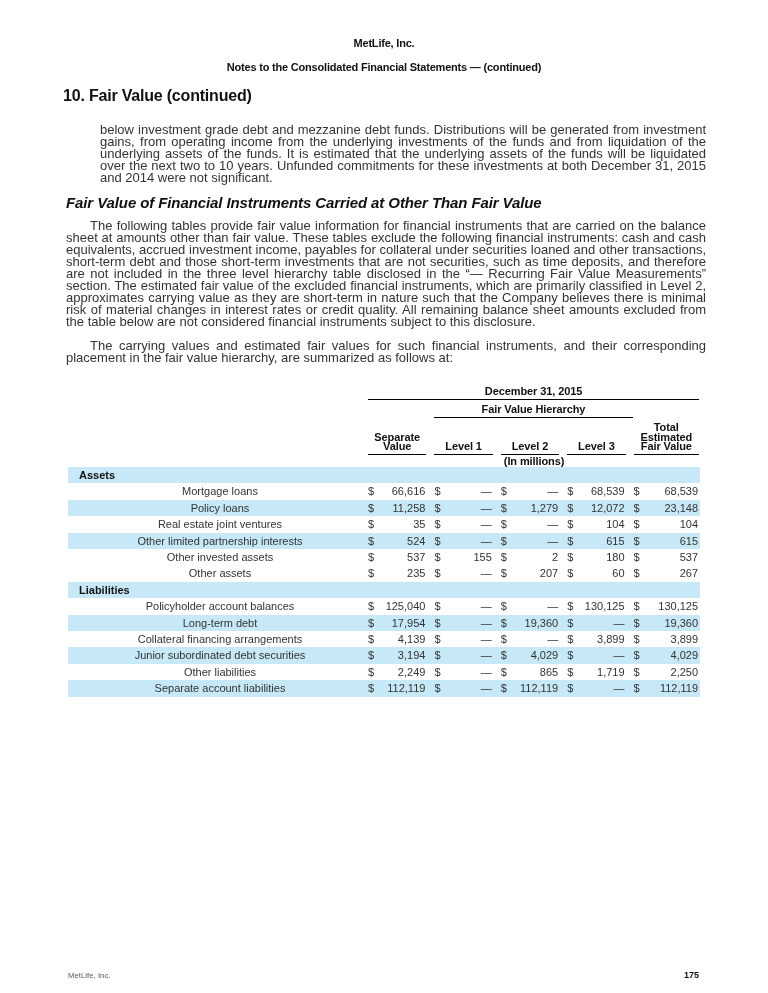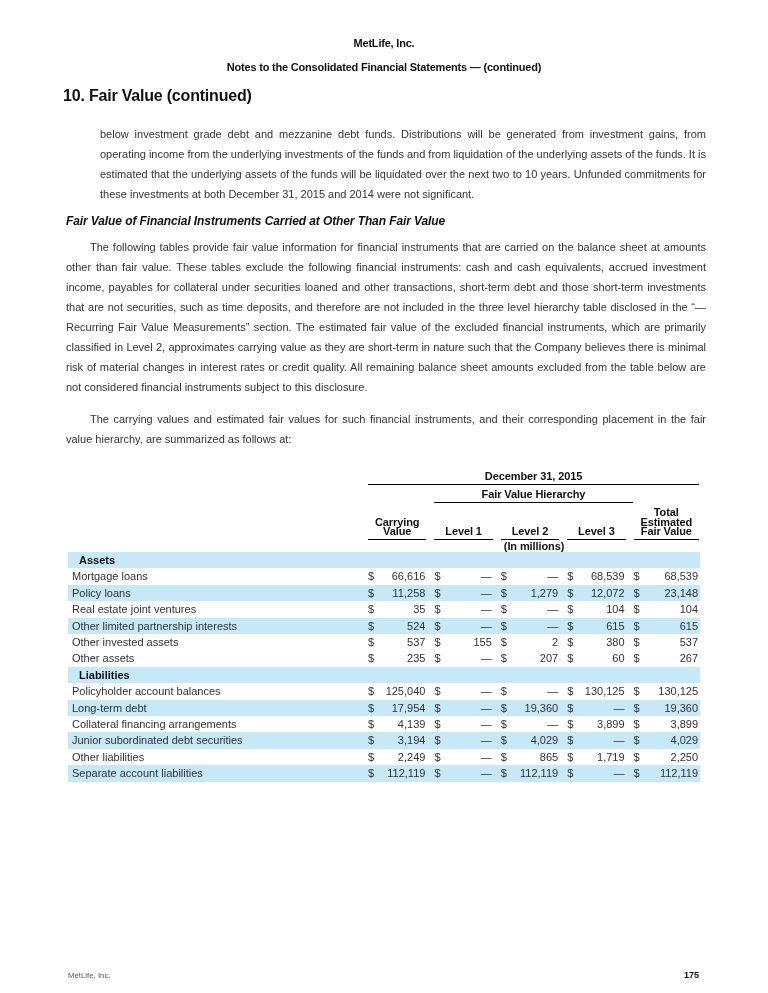--- a/index.html
+++ b/index.html
@@ -25,33 +25,33 @@
     font-size: 11px; font-weight: bold; color: #111;
     letter-spacing: -0.2px;
   }
   .section-heading {
     margin: 14px 0 12px 63px;
     font-size: 16px; font-weight: bold; color: #111;
     letter-spacing: -0.2px;
   }
 
   .para {
-    font-size: 11px; line-height: 20px;
+    font-size: 13px; line-height: 12px;
     text-align: justify;
     color: #333;
   }
   .para.cont { margin: 19px 62px 0 100px; }
   .para.block { margin-left: 66px; margin-right: 62px; }
   .para.indent { text-indent: 24px; }
   .p2 { margin-top: 9px; }
   .p3 { margin-top: 12px; }
 
   .subheading {
     margin: 10px 62px 0 66px;
-    font-size: 12px; font-weight: bold; font-style: italic; color: #111;
+    font-size: 15px; font-weight: bold; font-style: italic; color: #111;
     letter-spacing: -0.1px;
   }
 
   
   .fv-table {
     margin: 21px 0 0 68px;
     width: 632px;
     border-collapse: collapse;
     table-layout: fixed;
     font-size: 11px;
@@ -81,21 +81,21 @@
   .col-label { white-space: pre-line; line-height: 9.6px; }
   .row-units th { padding-top: 3px; padding-bottom: 2px; text-align: center; font-weight: bold; }
 
   .fv-table tbody td {
     height: 16.4px;
     line-height: 16.4px;
     vertical-align: middle;
     overflow: hidden;
     white-space: nowrap;
   }
-  .fv-table tbody td.lbl { padding-left: 4px; }
+  .fv-table tbody td.lbl { padding-left: 4px; text-align: center; }
   .fv-table tbody td.cur { text-align: left; }
   .fv-table tbody td.val { text-align: right; padding-right: 9px; }
   .fv-table tbody td.val.last { padding-right: 2px; }
   .fv-table tbody tr.highlight { background: #c7e8f6; }
   .fv-table tbody tr.section-row td {
     font-weight: bold; color: #111; padding-left: 11px;
   }
 
   .footer {
     position: absolute;
@@ -147,21 +147,21 @@
         <th></th>
         <th colspan="2"></th>
         <th colspan="6" class="grp">
           <div class="underlined">Fair Value Hierarchy</div>
         </th>
         <th colspan="2"></th>
       </tr>
       <tr class="row-cols">
         <th></th>
         <th colspan="2" class="pair">
-            <div class="underlined col-label">Carrying
+            <div class="underlined col-label">Separate
 Value</div>
           </th>
         <th colspan="2" class="pair">
             <div class="underlined col-label">Level 1</div>
           </th>
         <th colspan="2" class="pair">
             <div class="underlined col-label">Level 2</div>
           </th>
         <th colspan="2" class="pair">
             <div class="underlined col-label">Level 3</div>
@@ -235,21 +235,21 @@
         </tr>
         <tr>
           <td class="lbl">Other invested assets</td>
           <td class="cur">$</td>
           <td class="val">537</td>
           <td class="cur">$</td>
           <td class="val">155</td>
           <td class="cur">$</td>
           <td class="val">2</td>
           <td class="cur">$</td>
-          <td class="val">380</td>
+          <td class="val">180</td>
           <td class="cur">$</td>
           <td class="val last">537</td>
         </tr>
         <tr>
           <td class="lbl">Other assets</td>
           <td class="cur">$</td>
           <td class="val">235</td>
           <td class="cur">$</td>
           <td class="val">—</td>
           <td class="cur">$</td>

